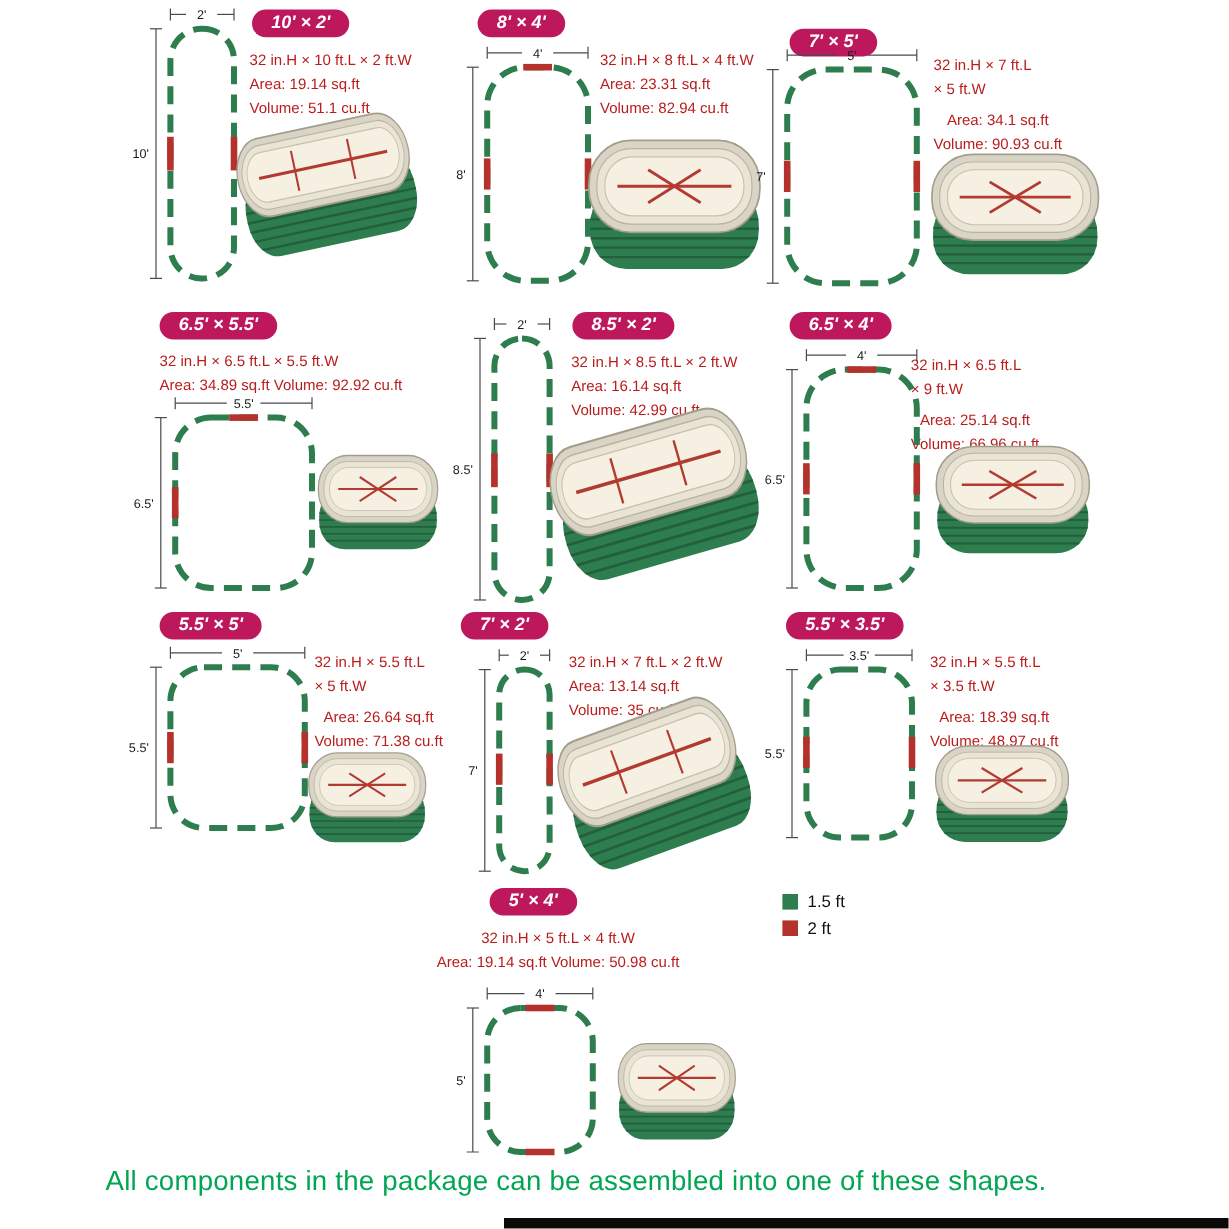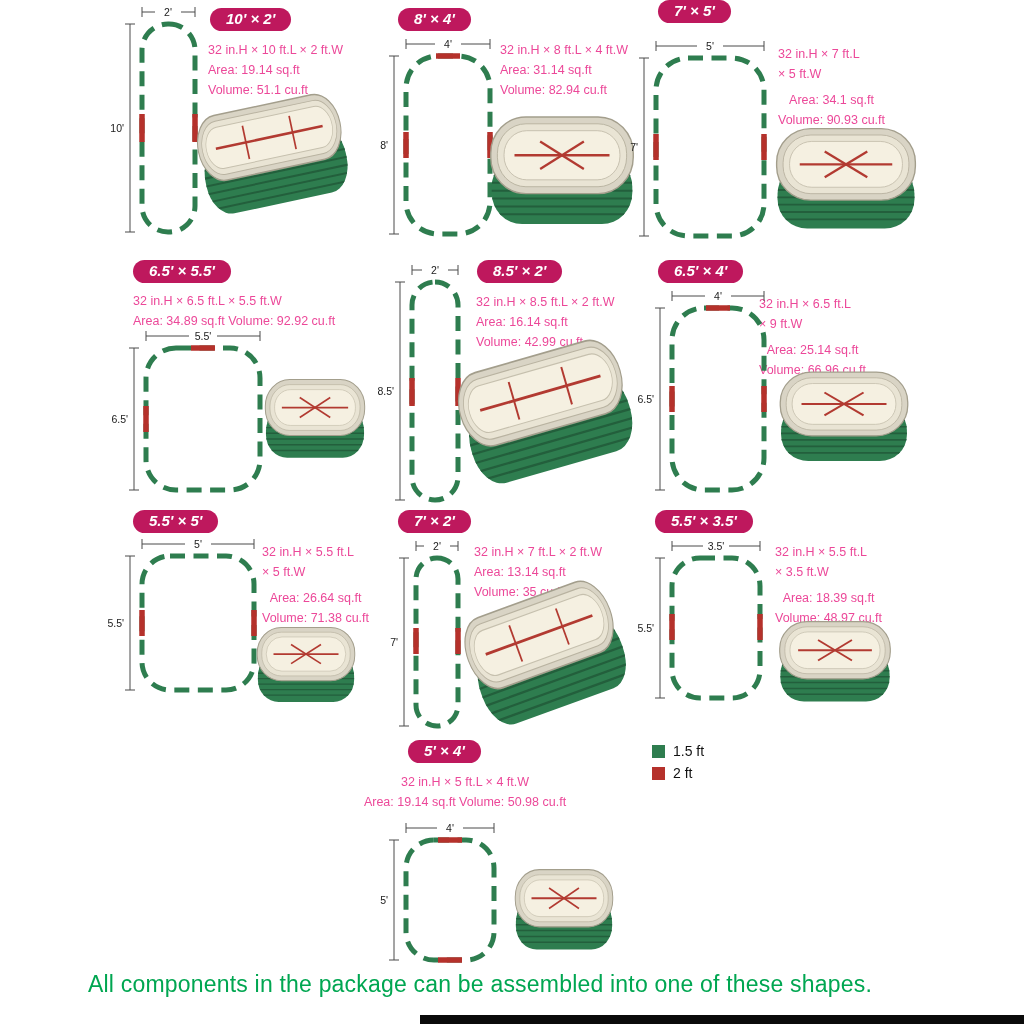--- a/index.html
+++ b/index.html
@@ -8,21 +8,21 @@
   #stage { position:relative; width:1024px; height:1024px; background:#fff; overflow:hidden; }
 
   .card { position:absolute; left:0; top:0; }
 
   .badge {
     position:absolute; background:#be185d; color:#fff;
     font-style:italic; font-weight:bold; font-size:15px;
     padding:2px 16px 4px; border-radius:14px; white-space:nowrap;
   }
   .specs {
-    position:absolute; font-size:12.5px; font-weight:500; color:#ec4899;
+    position:absolute; font-size:12.5px; font-weight:500; color:#b91c1c;
     line-height:20px; white-space:nowrap;
   }
   .specs .gap { margin-top:6px;text-align:center; }
   .specs.centered { text-align:center; }
 
   .outline { position:absolute; overflow:visible; }
   .bed { position:absolute; overflow:visible; }
 
   .dim { stroke:#4a4a4a; stroke-width:1; }
   .dimlabel { font-family:"Liberation Sans", sans-serif; font-size:10.5px; fill:#1a1a1a; }
@@ -124,21 +124,21 @@
     </svg>
     <svg class="bed rot-12" style="left:198px;top:100px" width="150" height="110" viewBox="0 0 220 110" preserveAspectRatio="none">
         <use href="#bed-long"></use>
       </svg>
   </div>
 
   <div class="card">
     <div class="badge" style="left:398px;top:8px">8' × 4'</div>
     <div class="specs" style="left:500px;top:40px">
       <div>32 in.H × 8 ft.L × 4 ft.W</div>
-      <div>Area: 31.14 sq.ft</div>
+      <div>Area: 23.31 sq.ft</div>
       <div>Volume: 82.94 cu.ft</div>
     </div>
     <svg class="outline" style="left:360px;top:34px" width="136" height="206">
       <line class="dim" x1="46" y1="10" x2="75" y2="10"></line>
         <line class="dim" x1="101" y1="10" x2="130" y2="10"></line>
       <line class="dim" x1="46" y1="5" x2="46" y2="15"></line>
         <line class="dim" x1="130" y1="5" x2="130" y2="15"></line>
       <text class="dimlabel" x="88" y="14" text-anchor="middle">4'</text>
       <line class="dim" x1="34" y1="22" x2="34" y2="200"></line>
       <line class="dim" x1="29" y1="22" x2="39" y2="22"></line>
@@ -148,21 +148,21 @@
       <line class="redseg" x1="76" y1="22" x2="100" y2="22"></line>
       <line class="redseg" x1="46" y1="98" x2="46" y2="124"></line>
         <line class="redseg" x1="130" y1="98" x2="130" y2="124"></line>
     </svg>
     <svg class="bed" style="left:486px;top:112px" width="152" height="118" viewBox="0 0 160 120" preserveAspectRatio="none">
         <use href="#bed-wide"></use>
       </svg>
   </div>
 
   <div class="card">
-    <div class="badge" style="left:658px;top:0">7' × 5'</div>
+    <div class="badge" style="left:658px;top:24px">7' × 5'</div>
     <div class="specs" style="left:778px;top:44px">
       <div>32 in.H × 7 ft.L</div>
       <div>× 5 ft.W</div>
       <div class="gap">Area: 34.1 sq.ft</div>
       <div>Volume: 90.93 cu.ft</div>
     </div>
     <svg class="outline" style="left:610px;top:36px" width="160" height="206">
       <line class="dim" x1="46" y1="10" x2="87" y2="10"></line>
         <line class="dim" x1="113" y1="10" x2="154" y2="10"></line>
       <line class="dim" x1="46" y1="5" x2="46" y2="15"></line>
@@ -281,21 +281,21 @@
       <rect class="dash" x="46" y="22" width="112" height="134" rx="28"></rect>
       <line class="redseg" x1="46" y1="76" x2="46" y2="102"></line>
         <line class="redseg" x1="158" y1="76" x2="158" y2="102"></line>
     </svg>
     <svg class="bed" style="left:254px;top:624px" width="104" height="82" viewBox="0 0 160 120" preserveAspectRatio="none">
         <use href="#bed-wide"></use>
       </svg>
   </div>
 
   <div class="card">
-    <div class="badge" style="left:398px;top:510px">7' × 2'</div>
+    <div class="badge" style="left:384px;top:510px">7' × 2'</div>
     <div class="specs" style="left:474px;top:542px">
       <div>32 in.H × 7 ft.L × 2 ft.W</div>
       <div>Area: 13.14 sq.ft</div>
       <div>Volume: 35 cu.ft</div>
     </div>
     <svg class="outline" style="left:370px;top:536px" width="94" height="196">
       <line class="dim" x1="46" y1="10" x2="54" y2="10"></line>
         <line class="dim" x1="80" y1="10" x2="88" y2="10"></line>
       <line class="dim" x1="46" y1="5" x2="46" y2="15"></line>
         <line class="dim" x1="88" y1="5" x2="88" y2="15"></line>

